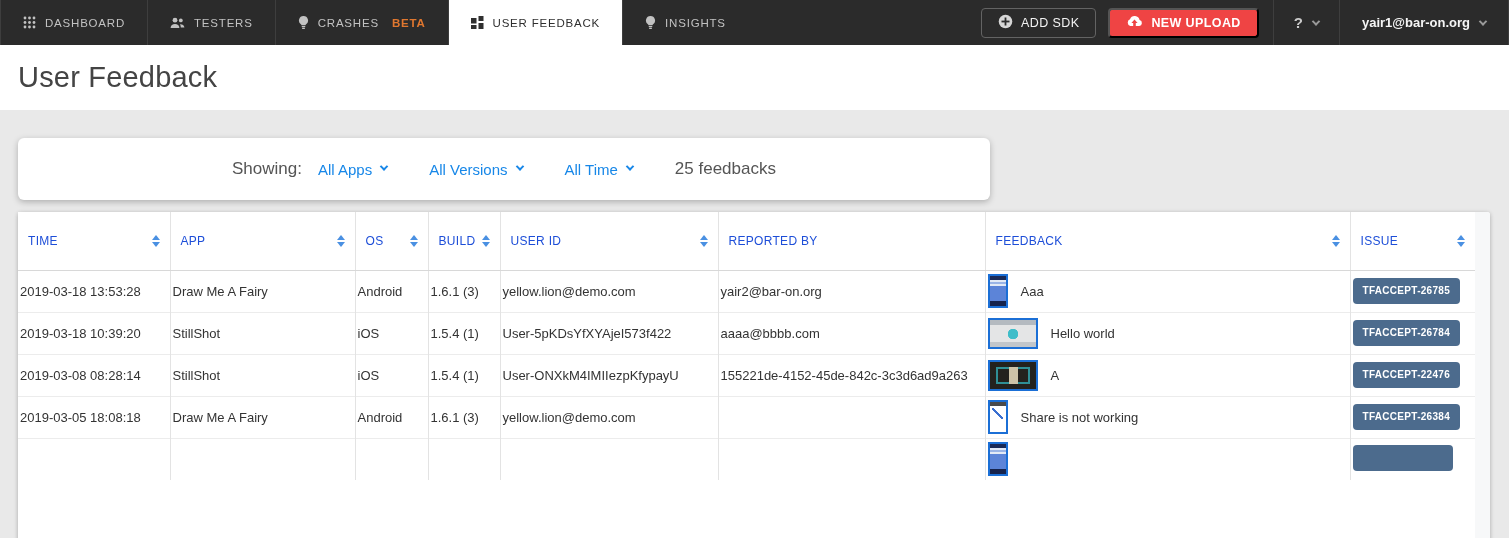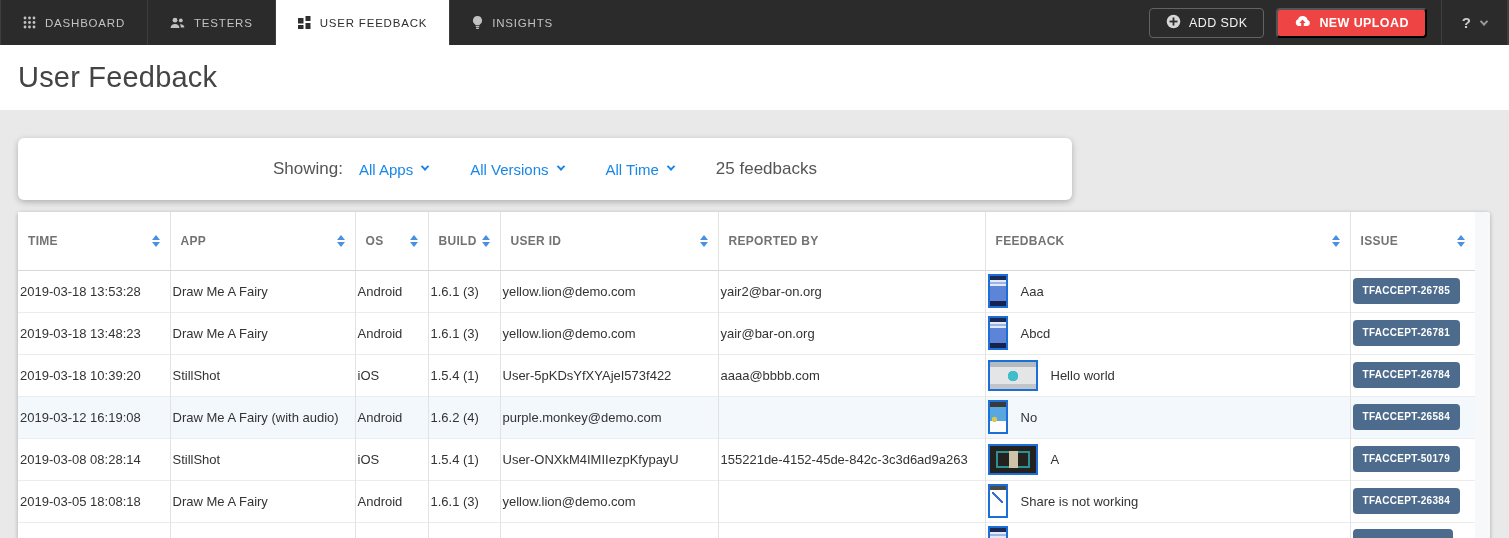--- a/index.html
+++ b/index.html
@@ -30,38 +30,38 @@
   .chev { display:inline-block; width:6px; height:6px; border-right:2px solid currentColor;
           border-bottom:2px solid currentColor; transform:rotate(45deg) translate(-1px,-1px); }
   .chev.gray { color:#9a9a9a; }
 
   
   .title-section { height:65px; background:#ffffff; display:flex; align-items:center; padding-left:18px; }
   .page-title { font-size:29px; color:#444444; font-weight:400; letter-spacing:.2px; }
 
   
   .content { background:#e9e9e9; height:428px; position:relative; }
-  .filter-card { position:absolute; left:18px; top:28px; width:1054px; height:62px; background:#ffffff;
+  .filter-card { position:absolute; left:18px; top:28px; width:972px; height:62px; background:#ffffff;
                  border-radius:6px; box-shadow:0 2px 6px rgba(0,0,0,.25);
                  display:flex; align-items:center; justify-content:center; gap:14px; }
   .filter-label { font-size:17px; color:#555555; margin-right:2px; }
   .filter-link { display:flex; align-items:center; gap:9px; color:#1787e8; font-size:15px; cursor:pointer; margin-right:28px; }
   .filter-link .chev { color:#1787e8; margin-top:-2px; }
   .filter-count { font-size:17px; color:#555555; }
 
   
   .table-card { position:absolute; left:18px; top:102px; width:1472px; background:#ffffff;
                 border-radius:3px 3px 0 0; box-shadow:0 1px 4px rgba(0,0,0,.28); padding-right:15px; min-height:436px; }
   .table-card .gutter { position:absolute; right:0; top:0; bottom:0; width:15px; background:#f7f8f9; border-radius:0 3px 0 0; }
   table { border-collapse:collapse; table-layout:fixed; width:1457px; border-right:1px solid #e3e3e3; }
   th { border-left:1px solid #e3e3e3; border-bottom:1px solid #d8d8d8; height:58px; padding:0 10px;
        text-align:left; vertical-align:middle; background:#ffffff; cursor:pointer; }
   th:first-child { border-left:none; }
   .th-inner { display:flex; align-items:center; justify-content:space-between; }
-  .th-label { font-size:12px; font-weight:700; color:#737373; letter-spacing:.3px; white-space:nowrap; }
+  .th-label { font-size:12px; font-weight:400; color:#1d4ed8; letter-spacing:.3px; white-space:nowrap; }
   .sort { display:flex; flex-direction:column; gap:2px; align-items:center; }
   .sort i { display:block; width:0; height:0; border-left:4px solid transparent; border-right:4px solid transparent; }
   .sort i.up { border-bottom:5px solid #4a90e2; }
   .sort i.dn { border-top:5px solid #4a90e2; }
 
   td { border-left:1px solid #e3e3e3; border-top:1px solid #ececec; height:42px; padding:0 2px;
        font-size:13px; color:#333333; vertical-align:middle; white-space:nowrap; overflow:hidden; }
   td:first-child { border-left:none; }
   tbody tr:first-child td { border-top:none; }
   tbody tr { background:#ffffff; cursor:pointer; }
@@ -119,20 +119,31 @@
       <svg width="15" height="12" viewBox="0 0 15 12" fill="currentColor">
           <circle cx="5" cy="3.2" r="2.4"></circle>
           <path d="M0.6 11c0-2.4 2-4 4.4-4s4.4 1.6 4.4 4z"></path>
           <circle cx="10.8" cy="3.4" r="1.9"></circle>
           <path d="M10 7.2c2-.2 4.4 1 4.4 3.3h-3.6c0-1.3-.3-2.5-.8-3.3z"></path>
         </svg>
     </span>
     <span>TESTERS</span>
   </div>
 
+  <div class="nav-item">
+    <span class="nicon">
+      <svg width="11" height="14" viewBox="0 0 11 14" fill="currentColor">
+          <path d="M5.5 0a4.5 4.5 0 0 1 2.6 8.2c-.4.3-.6.7-.6 1.1H3.5c0-.4-.2-.8-.6-1.1A4.5 4.5 0 0 1 5.5 0z"></path>
+          <rect x="3.6" y="10" width="3.8" height="1.2" rx=".6"></rect>
+          <rect x="4" y="11.7" width="3" height="1.2" rx=".6"></rect>
+        </svg>
+    </span>
+    <span>CRASHES</span>
+    <span class="beta">BETA</span>
+  </div>
 
   <div class="nav-item active">
     <span class="nicon">
       <svg width="13" height="13" viewBox="0 0 13 13" fill="currentColor">
           <rect x="0" y="2" width="5.5" height="5.5"></rect>
           <rect x="7.5" y="0" width="5" height="5"></rect>
           <rect x="0" y="9" width="5.5" height="4"></rect>
           <rect x="7.5" y="7" width="5" height="6"></rect>
         </svg>
     </span>
@@ -168,20 +179,24 @@
           </svg>
       </span>
       <span>NEW UPLOAD</span>
     </button>
     <div class="nav-sep"></div>
     <div class="help-group">
       <span class="help-q">?</span>
       <span class="chev gray"></span>
     </div>
     <div class="nav-sep"></div>
+    <div class="account-group">
+      <span>yair1@bar-on.org</span>
+      <span class="chev gray"></span>
+    </div>
     <div class="nav-sep"></div>
   </div>
 </nav>
 
 <header class="title-section">
   <h1 class="page-title">User Feedback</h1>
 </header>
 
 <div class="content">
 
@@ -296,78 +311,48 @@
             <td>yair2@bar-on.org</td>
             <td>
               <div class="fb-cell">
                 <div class="thumb portrait t-phone-blue"></div>
                 <span>Aaa</span>
               </div>
             </td>
             <td><span class="issue-badge">TFACCEPT-26785</span></td>
           </tr>
           <tr>
-            <td>2019-03-18 13:48:23</td>
-            <td>Draw Me A Fairy</td>
-            <td>Android</td>
-            <td>1.6.1 (3)</td>
-            <td>yellow.lion@demo.com</td>
-            <td>yair@bar-on.org</td>
-            <td>
-              <div class="fb-cell">
-                <div class="thumb portrait t-phone-blue"></div>
-                <span>Abcd</span>
-              </div>
-            </td>
-            <td><span class="issue-badge">TFACCEPT-26781</span></td>
-          </tr>
-          <tr>
             <td>2019-03-18 10:39:20</td>
             <td>StillShot</td>
             <td>iOS</td>
             <td>1.5.4 (1)</td>
             <td>User-5pKDsYfXYAjeI573f422</td>
             <td>aaaa@bbbb.com</td>
             <td>
               <div class="fb-cell">
                 <div class="thumb landscape t-app-gray"></div>
                 <span>Hello world</span>
               </div>
             </td>
             <td><span class="issue-badge">TFACCEPT-26784</span></td>
           </tr>
-          <tr class="hl">
-            <td>2019-03-12 16:19:08</td>
-            <td>Draw Me A Fairy (with audio)</td>
-            <td>Android</td>
-            <td>1.6.2 (4)</td>
-            <td>purple.monkey@demo.com</td>
-            <td></td>
-            <td>
-              <div class="fb-cell">
-                <div class="thumb portrait t-phone-sky"></div>
-                <span>No</span>
-              </div>
-            </td>
-            <td><span class="issue-badge">TFACCEPT-26584</span></td>
-          </tr>
           <tr>
             <td>2019-03-08 08:28:14</td>
             <td>StillShot</td>
             <td>iOS</td>
             <td>1.5.4 (1)</td>
             <td>User-ONXkM4IMIIezpKfypayU</td>
             <td>155221de-4152-45de-842c-3c3d6ad9a263</td>
             <td>
               <div class="fb-cell">
                 <div class="thumb landscape t-reel"></div>
                 <span>A</span>
               </div>
             </td>
-            <td><span class="issue-badge">TFACCEPT-50179</span></td>
+            <td><span class="issue-badge">TFACCEPT-22476</span></td>
           </tr>
           <tr>
             <td>2019-03-05 18:08:18</td>
             <td>Draw Me A Fairy</td>
             <td>Android</td>
             <td>1.6.1 (3)</td>
             <td>yellow.lion@demo.com</td>
             <td></td>
             <td>
               <div class="fb-cell">

